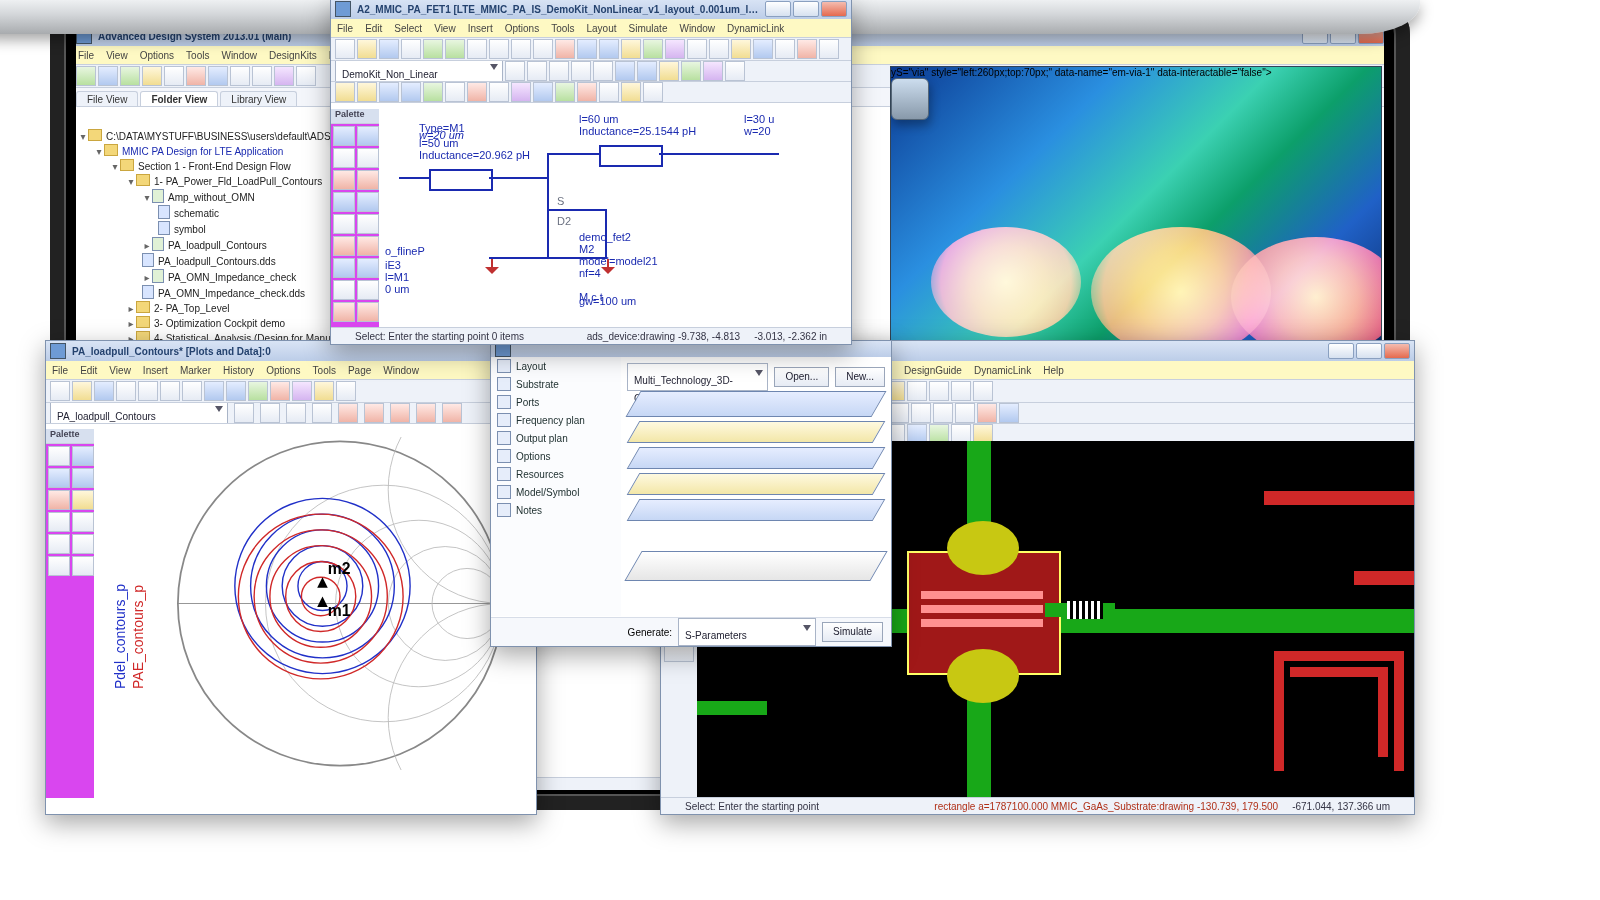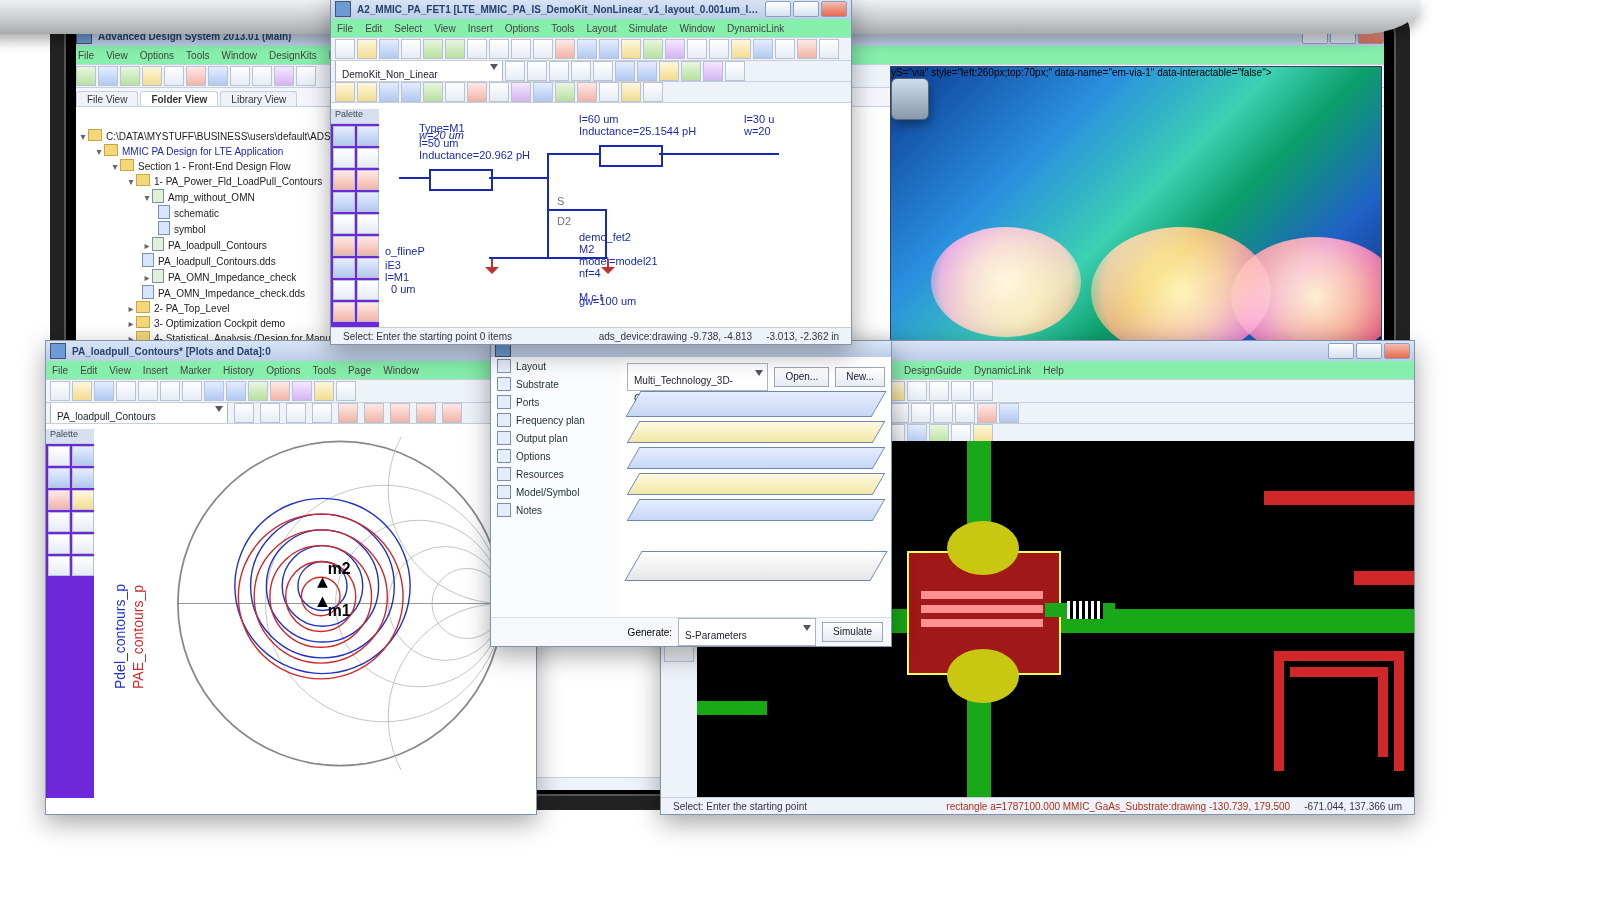--- a/index.html
+++ b/index.html
@@ -11,31 +11,31 @@
   .base .notch{position:absolute;left:50%;top:0;transform:translateX(-50%);width:180px;height:12px;background:#b6b9bb;border-radius:0 0 14px 14px;}
 
   
   .win{position:absolute;background:#fff;border:1px solid #7f92ae;box-shadow:0 8px 24px rgba(0,0,0,.35);}
   .titlebar{height:20px;background:linear-gradient(180deg,#d9e4f5,#bccde8);display:flex;align-items:center;padding:0 4px;gap:6px;}
   .titlebar .ico{width:14px;height:14px;background:#6e9bd5;border:1px solid #456;}
   .titlebar .t{color:#24426e;font-weight:600;white-space:nowrap;overflow:hidden;text-overflow:ellipsis;flex:1;}
   .titlebar .winbtns{display:flex;gap:2px;}
   .titlebar .winbtn{width:24px;height:14px;border:1px solid #8aa0c0;background:linear-gradient(180deg,#fff,#d6e1f0);border-radius:2px;}
   .titlebar .winbtn.close{background:linear-gradient(180deg,#f4bcb0,#e56a4e);}
-  .menubar{height:18px;background:#86efac;border-bottom:1px solid #c7cfdd;display:flex;align-items:center;gap:12px;padding:0 6px;color:#444;}
+  .menubar{height:18px;background:#fef9c3;border-bottom:1px solid #c7cfdd;display:flex;align-items:center;gap:12px;padding:0 6px;color:#444;}
   .menubar span{white-space:nowrap;}
   .toolbar{height:22px;background:#eef2f9;border-bottom:1px solid #c7cfdd;display:flex;align-items:center;gap:2px;padding:0 4px;overflow:hidden;}
   .toolbar2{height:20px;}
   .tb{width:18px;height:18px;border:1px solid #b9c3d4;background:linear-gradient(180deg,#fff,#e6ebf4);}
   .tb.r{background:linear-gradient(180deg,#ffe9e5,#f0b4a7);}
   .tb.g{background:linear-gradient(180deg,#e8f6e0,#b8e0a0);}
   .tb.b{background:linear-gradient(180deg,#e4edff,#b2c9ef);}
   .tb.y{background:linear-gradient(180deg,#fff7db,#f1dd92);}
   .tb.p{background:linear-gradient(180deg,#f5e6ff,#d5b5f0);}
-  .statusbar{position:absolute;left:0;right:0;bottom:0;height:16px;background:#eef2f9;border-top:1px solid #c7cfdd;display:flex;align-items:center;padding:0 12px;gap:14px;color:#334;white-space:nowrap;overflow:hidden;}
+  .statusbar{position:absolute;left:0;right:0;bottom:0;height:16px;background:#eef2f9;border-top:1px solid #c7cfdd;display:flex;align-items:center;padding:0 24px;gap:14px;color:#334;white-space:nowrap;overflow:hidden;}
   .statusbar .right{margin-left:auto;display:flex;gap:14px;}
 
   
   .main-win{left:-5px;top:-5px;right:-5px;bottom:-5px;}
 
   .tabs{height:18px;background:#f4f6fb;border-bottom:1px solid #c7cfdd;display:flex;align-items:flex-end;gap:2px;padding:0 4px;}
   .tab{padding:2px 10px 1px;border:1px solid #c7cfdd;border-bottom:none;background:#eef2f9;border-radius:3px 3px 0 0;color:#333;}
   .tab.sel{background:#fff;font-weight:600;}
 
   .tree{position:absolute;left:0;top:98px;right:0;bottom:16px;background:#fff;overflow:hidden;padding:4px 6px;color:#222;}
@@ -45,21 +45,21 @@
   .tree .file{display:inline-block;width:10px;height:12px;background:#fff;border:1px solid #7b8fb0;margin-right:4px;vertical-align:-2px;position:relative;}
   .tree .file.b{background:#d8e5ff;}
   .tree .file.g{background:#e0f1d6;}
   .tree .pad4{padding-left:16px;} .tree .pad8{padding-left:32px;}
   .tree .pad12{padding-left:48px;} .tree .pad16{padding-left:64px;}
   .tree .pad20{padding-left:80px;}
 
   
   .schem{left:280px;top:-2px;width:520px;height:345px;z-index:50;}
   .schem .canvas{position:absolute;left:48px;right:0;top:110px;bottom:16px;background:#fff;}
-  .pal{position:absolute;left:0;top:110px;width:48px;bottom:16px;background:#6d28d9;border-right:1px solid #c7cfdd;}
+  .pal{position:absolute;left:0;top:110px;width:48px;bottom:16px;background:#d946ef;border-right:1px solid #c7cfdd;font-weight:bold;}
   .palhdr{height:14px;background:#d7e0ef;border-bottom:1px solid #c7cfdd;font-size:9px;color:#445;padding-left:4px;}
   .palgrid{display:grid;grid-template-columns:1fr 1fr;gap:2px;padding:2px;}
   .palgrid .tb{width:20px;height:18px;}
   .canvas .ann{position:absolute;color:#1a2ab0;font-size:11px;white-space:nowrap;}
   .cmp{position:absolute;border:2px solid #1a2ab0;background:#fff;}
   .wire{position:absolute;background:#1a2ab0;}
   .gnd{position:absolute;width:14px;height:16px;}
   .gnd::before{content:"";position:absolute;left:6px;top:0;width:2px;height:8px;background:#c03030;}
   .gnd .tri{position:absolute;left:0;top:8px;border-left:7px solid transparent;border-right:7px solid transparent;border-top:7px solid #c03030;}
 
@@ -315,21 +315,21 @@
           <div class="ann" style="left:200px;top:122px;">demo_fet2</div>
           <div class="ann" style="left:200px;top:134px;">M2</div>
           <div class="ann" style="left:200px;top:146px;">model=model21</div>
           <div class="ann" style="left:200px;top:158px;">nf=4</div>
           <div class="ann" style="left:200px;top:170px;margin-top:16px;">gw=100 um</div>
           <div class="ann" style="left:200px;top:182px;">M c t</div>
 
           <div class="ann" style="left:6px;top:136px;">o_flineP</div>
           <div class="ann" style="left:6px;top:150px;">iE3</div>
           <div class="ann" style="left:6px;top:162px;">l=M1</div>
-          <div class="ann" style="left:12px;top:174px;">0 um</div>
+          <div class="ann" style="left:6px;top:174px;">0 um</div>
 
           <div class="gnd" style="left:106px;top:150px;">
             <div class="tri"></div>
           </div>
           <div class="gnd" style="left:222px;top:150px;">
             <div class="tri"></div>
           </div>
         </div>
         <div class="statusbar">
           <span>Select: Enter the starting point   0 items</span>

